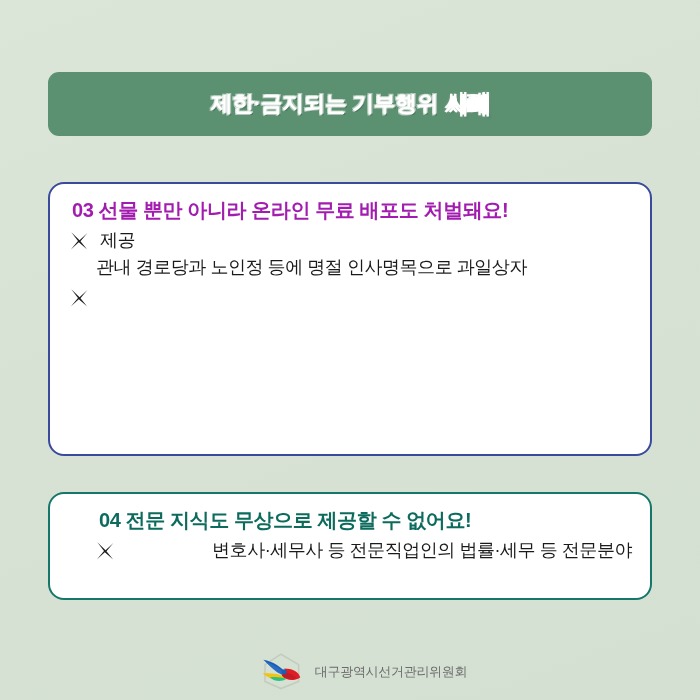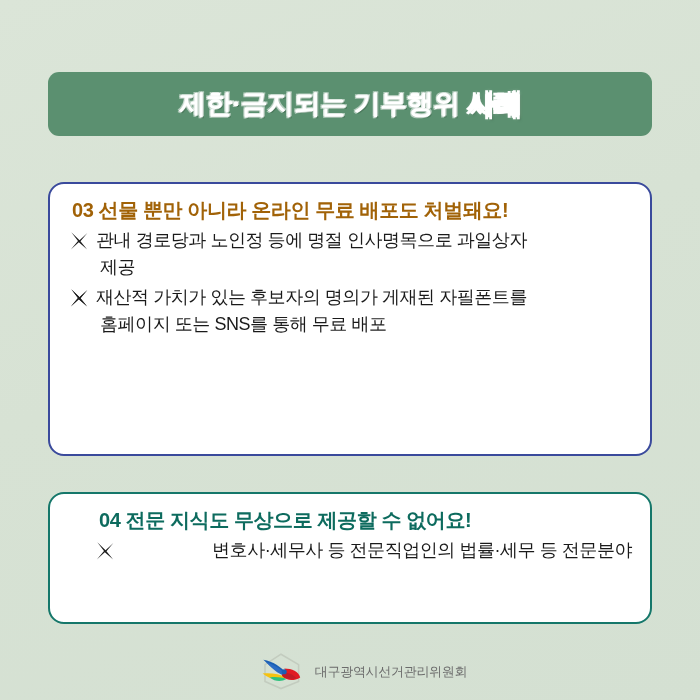--- a/index.html
+++ b/index.html
@@ -32,21 +32,21 @@
     width: 604px;
     height: 64px;
     border-radius: 11px;
     background: #5b9070;
     display: flex;
     align-items: center;
     justify-content: center;
     overflow: hidden;
   }
   .banner-title {
-    font-size: 27px;
+    font-size: 22px;
     font-weight: bold;
     color: #ffffff;
     letter-spacing: -0.5px;
     line-height: 1;
     white-space: nowrap;
     text-shadow:
       -1.2px -1.2px 0 rgba(255,255,255,.55),
        1.2px -1.2px 0 rgba(255,255,255,.55),
       -1.2px  1.2px 0 rgba(255,255,255,.55),
        1.2px  1.2px 0 rgba(70,110,85,.65);
@@ -73,34 +73,34 @@
     border: 2px solid #3a4a9c;
     padding: 14px 18px 16px 16px;
   }
   .card--03 {
     top: 182px;
     height: 274px;
     border-color: #3a4a9c;
   }
   .card--04 {
     top: 492px;
-    height: 132px;
+    height: 108px;
     border-color: #15776a;
     padding-left: 43px;
   }
 
   .card-title {
     font-size: 20px;
     font-weight: bold;
     line-height: 1.25;
     letter-spacing: -0.4px;
     margin: 0 0 4px 6px;
     white-space: nowrap;
   }
-  .card--03 .card-title { color: #a16207; }
+  .card--03 .card-title { color: #a21caf; }
   .card--04 .card-title { color: #0d6b5e; }
 
   .bullets {
     list-style: none;
     margin: 0;
     padding: 0;
   }
   .bullet {
     position: relative;
     padding-left: 30px;
@@ -164,37 +164,30 @@
   </div>
 
   <div class="card card--03">
     <div class="card-title">03 선물 뿐만 아니라 온라인 무료 배포도 처벌돼요!</div>
     <ul class="bullets">
 
       <li class="bullet">
         <svg class="x-icon" viewBox="0 0 24 24" aria-hidden="true">
           <path d="M3.6 2.4 L12.6 11.1 L21.1 3.4 L13.6 12.2 L20.9 21.2 L11.8 13.3 L3.1 21.4 L10.9 12.1 Z" fill="#1c1c1c"></path>
         </svg>
+        <span class="bullet-line bullet-line--cont">제공</span>
         <span class="bullet-line">관내 경로당과 노인정 등에 명절 인사명목으로 과일상자</span>
-        <span class="bullet-line bullet-line--cont">제공</span>
       </li>
 
       <li class="bullet">
         <svg class="x-icon" viewBox="0 0 24 24" aria-hidden="true">
           <path d="M3.6 2.4 L12.6 11.1 L21.1 3.4 L13.6 12.2 L20.9 21.2 L11.8 13.3 L3.1 21.4 L10.9 12.1 Z" fill="#1c1c1c"></path>
         </svg>
       </li>
 
-      <li class="bullet">
-        <svg class="x-icon" viewBox="0 0 24 24" aria-hidden="true">
-          <path d="M3.6 2.4 L12.6 11.1 L21.1 3.4 L13.6 12.2 L20.9 21.2 L11.8 13.3 L3.1 21.4 L10.9 12.1 Z" fill="#1c1c1c"></path>
-        </svg>
-        <span class="bullet-line">재산적 가치가 있는 후보자의 명의가 게재된 자필폰트를</span>
-        <span class="bullet-line bullet-line--cont">홈페이지 또는 SNS를 통해 무료 배포</span>
-      </li>
 
     </ul>
   </div>
 
   <div class="card card--04">
     <div class="card-title">04 전문 지식도 무상으로 제공할 수 없어요!</div>
     <ul class="bullets">
       <li class="bullet">
         <svg class="x-icon" viewBox="0 0 24 24" aria-hidden="true">
           <path d="M3.6 2.4 L12.6 11.1 L21.1 3.4 L13.6 12.2 L20.9 21.2 L11.8 13.3 L3.1 21.4 L10.9 12.1 Z" fill="#1c1c1c"></path>

